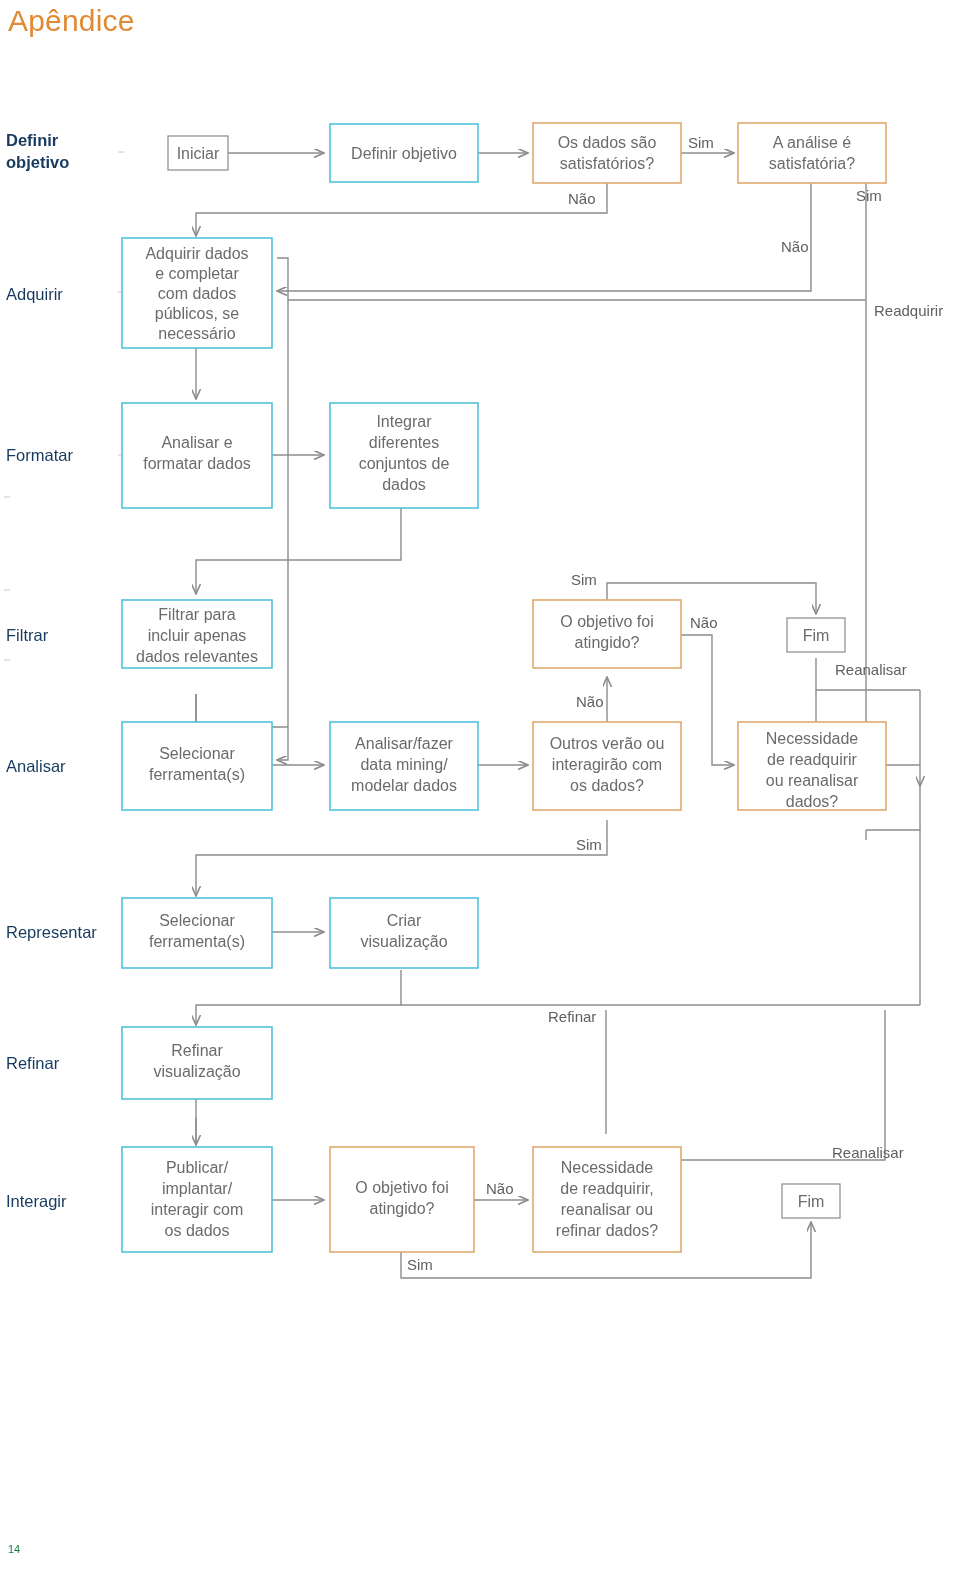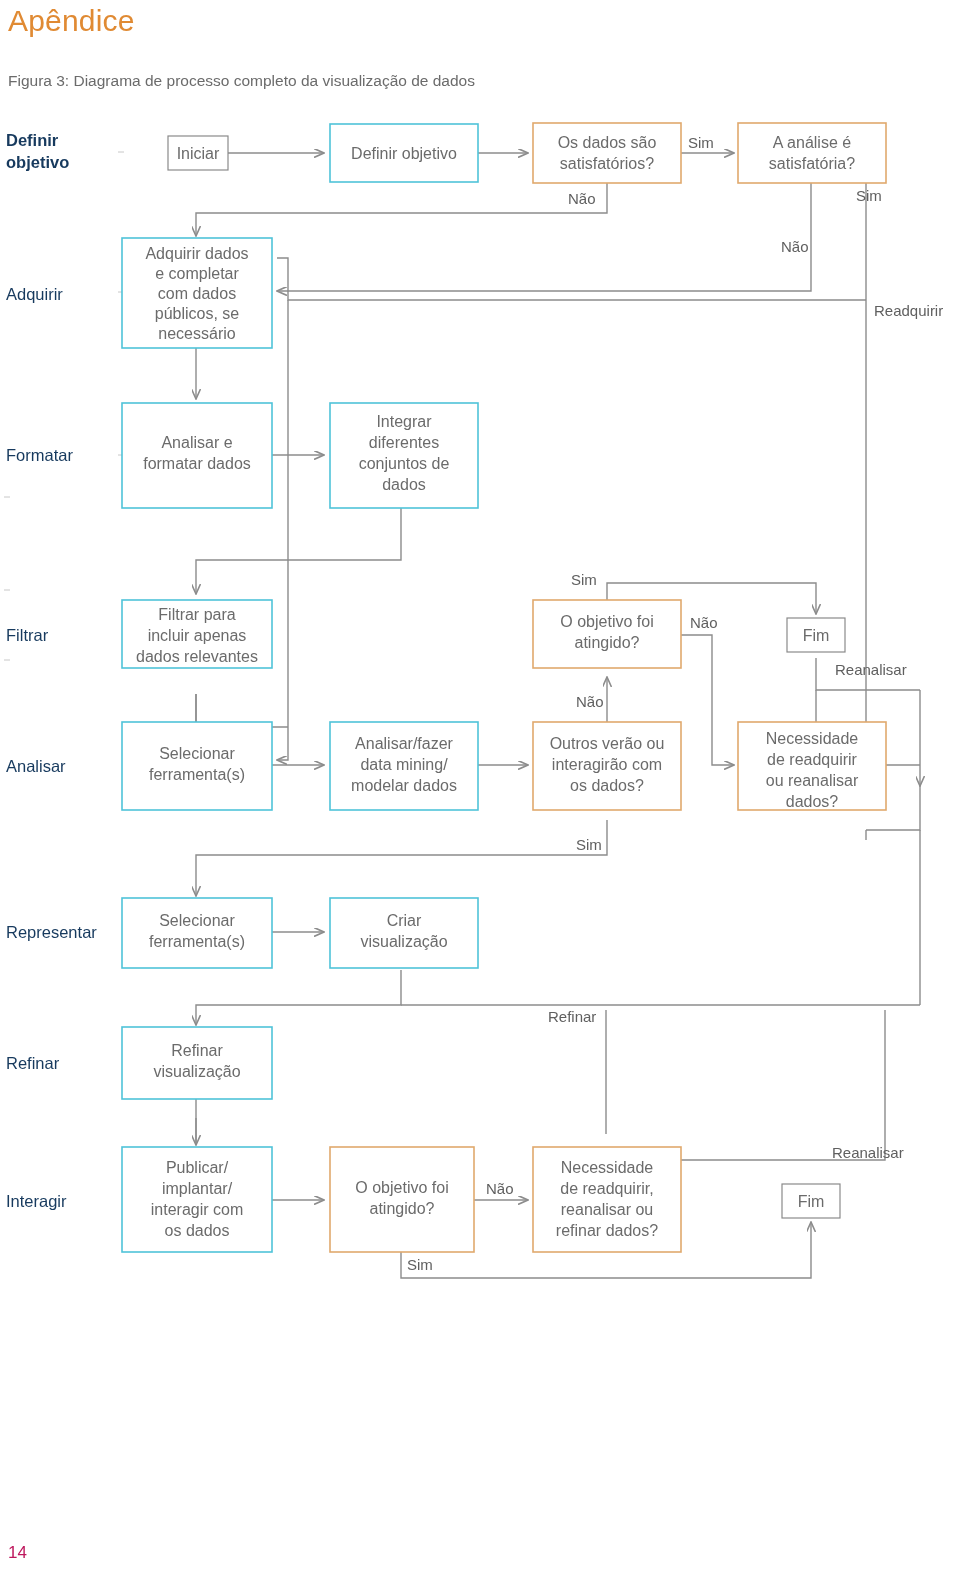--- a/index.html
+++ b/index.html
@@ -34,22 +34,22 @@
     left: 8px;
     top: 72px;
     font-size: 15.5px;
     color: #6b6b6b;
     font-weight: 400;
   }
   .pagenum {
     position: absolute;
     left: 8px;
     top: 1543px;
-    font-size: 17px;
-    color: #be185d;
+    font-size: 11px;
+    color: #15803d;
     font-weight: 400;
   }
   .diagram {
     position: absolute;
     left: 0;
     top: 0;
     width: 960px;
     height: 1582px;
   }
   svg { display: block; }
@@ -96,21 +96,20 @@
     stroke: #c8c8c8;
     stroke-width: 1;
   }
 </style>
 </head>
 <body>
 
 <div class="page">
 
   <div class="title">Apêndice</div>
-  <div class="caption">Figura 3: Diagrama de processo completo da visualização de dados</div>
   <div class="pagenum">14</div>
 
   <div class="diagram">
   <svg width="960" height="1582" viewBox="0 0 960 1582" xmlns="http://www.w3.org/2000/svg">
     <defs>
       <marker id="arw" markerWidth="11" markerHeight="9" refX="10" refY="4.5" orient="auto" markerUnits="userSpaceOnUse">
         <path d="M0,0 L10,4.5 L0,9" fill="none" stroke="#8c8c8c" stroke-width="1.6"></path>
       </marker>
     </defs>
 

